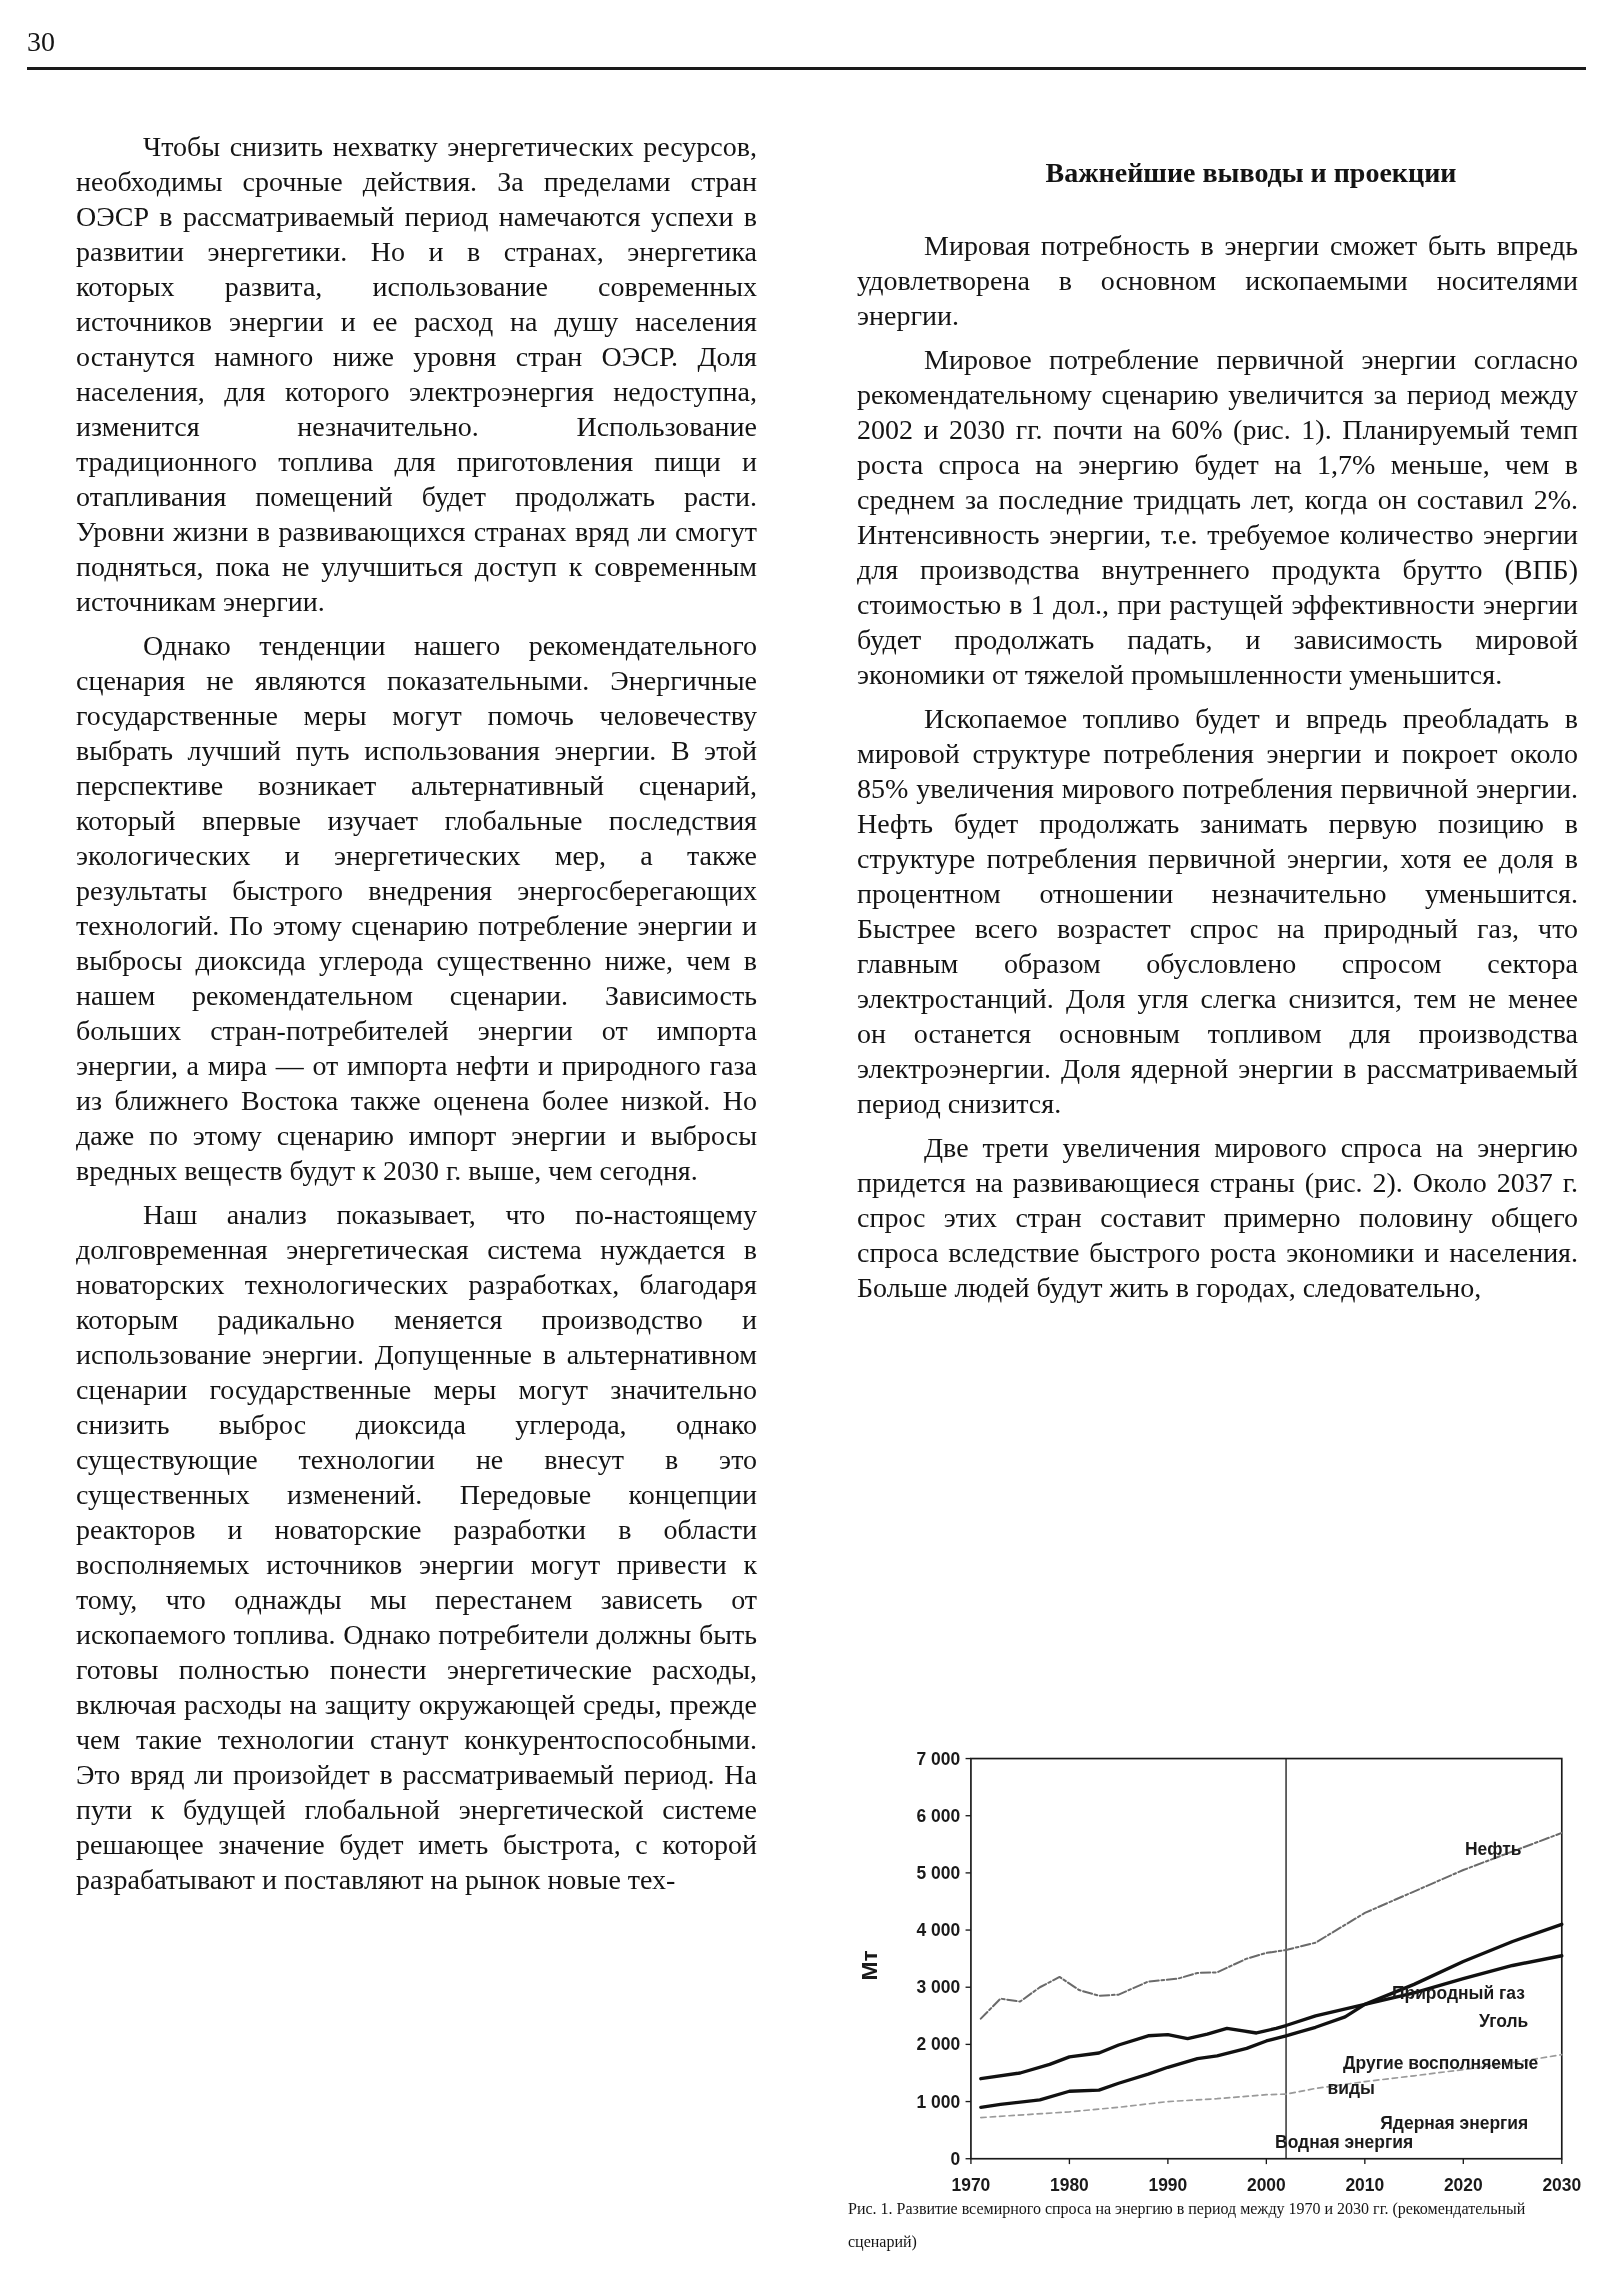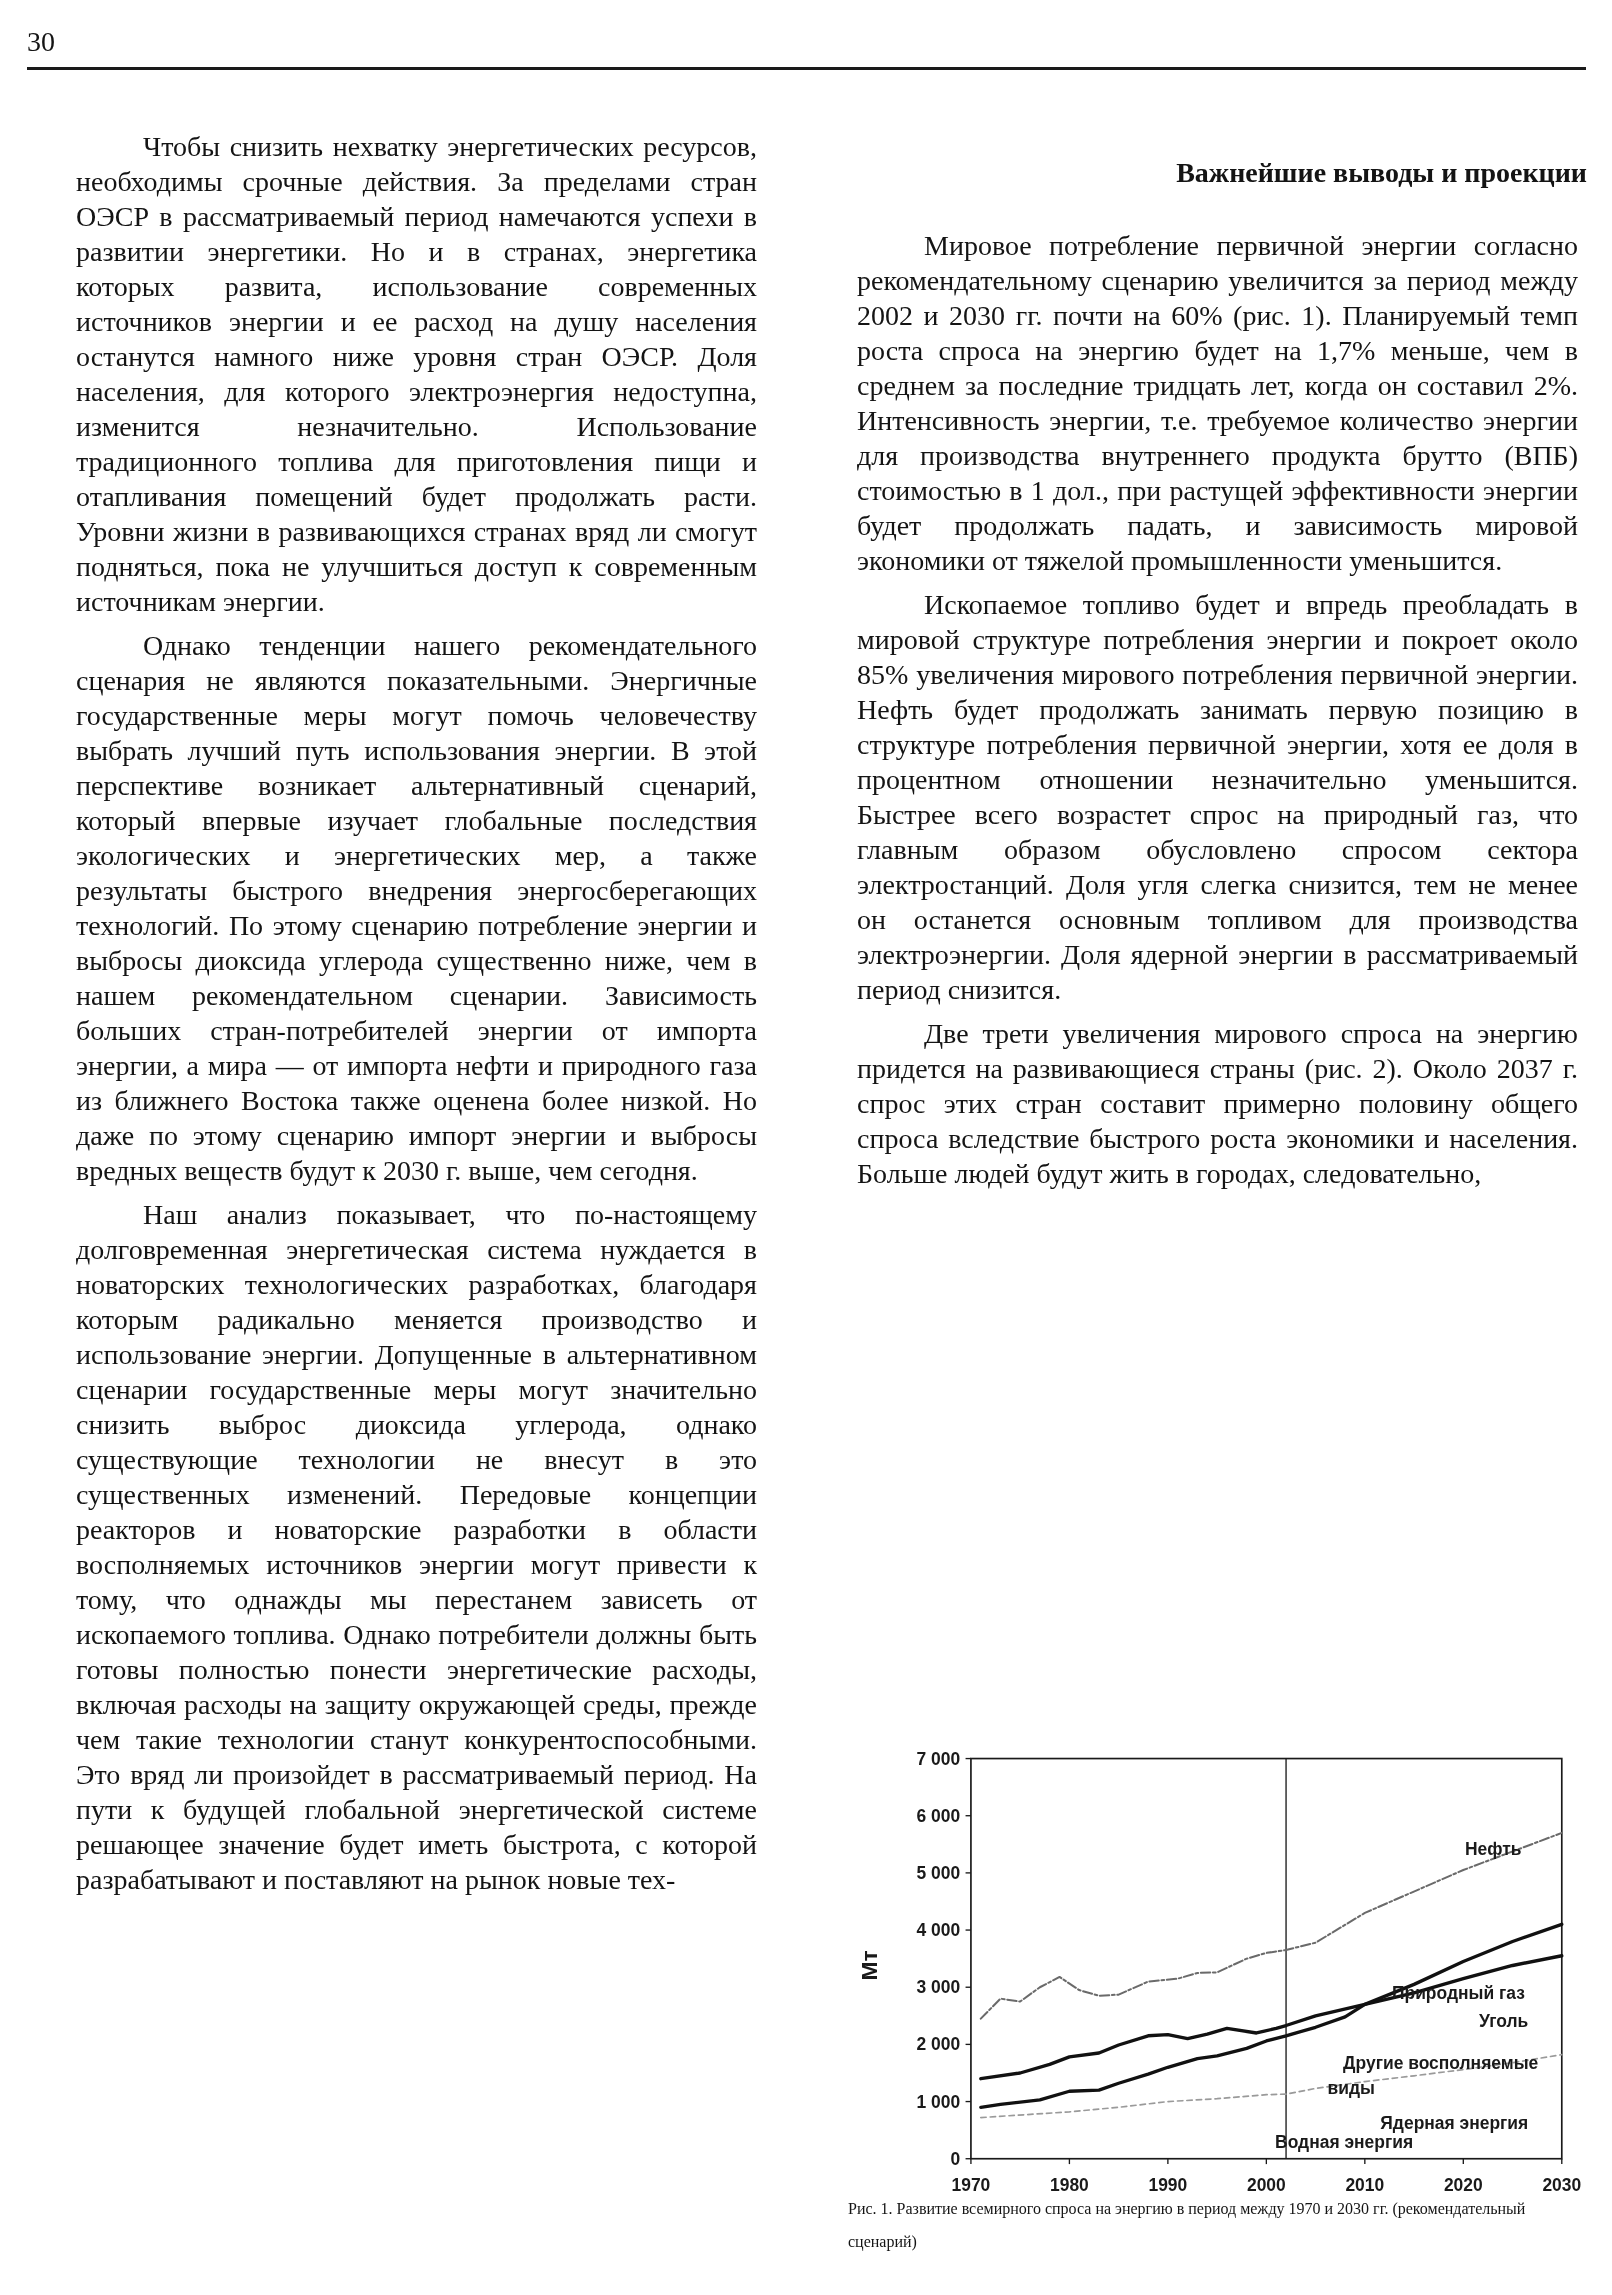--- a/index.html
+++ b/index.html
@@ -10,21 +10,21 @@
   .running-header .page-num { position: absolute; left: 0; top: 0; }
   .running-header .journal { position: absolute; right: 0; top: 0; letter-spacing: 0.1px; }
   .header-rule { position: absolute; left: 27px; right: 27px; top: 67px; height: 2.7px; background: #1a1a1a; }
 
   .column { position: absolute; top: 120px; font-size: 28px; line-height: 35px; text-align: justify; }
   .col-left { left: 67px; width: 699px; }
   .col-right { left: 848px; width: 739px; }
   .column p { margin: 9px; text-indent: 0; }
   .column p.indent { text-indent: 67px; }
   .column p::after { content: ""; }
-  .section-heading { font-weight: bold; margin: 35px 0 38px 0 !important; padding-left: 67px; text-align: right; }
+  .section-heading { font-weight: bold; margin: 35px 0 38px 0 !important; padding-left: 67px; text-align: center; }
 
   .figure { position: absolute; left: 833px; top: 1727px; width: 766px; height: 470px; }
   .figure svg { width: 766px; height: 470px; display: block; }
   .figure text { font-family: "Liberation Sans", "DejaVu Sans", sans-serif; font-weight: bold; fill: #1a1a1a; }
   .caption { position: absolute; left: 848px; top: 2192px; width: 746px; font-weight: normal;
              font-size: 16px; line-height: 33px; }
 </style>
 </head>
 <body>
 
@@ -34,20 +34,21 @@
 <div class="header-rule"></div>
 
 <div class="column col-left">
   <p class="indent">Чтобы снизить нехватку энергетических ресурсов, необходимы срочные действия. За пределами стран ОЭСР в рассматриваемый период намечаются успехи в развитии энергетики. Но и в странах, энергетика которых развита, использование современных источников энергии и ее расход на душу населения останутся намного ниже уровня стран ОЭСР. Доля населения, для которого электроэнергия недоступна, изменится незначительно. Использование традиционного топлива для приготовления пищи и отапливания помещений будет продолжать расти. Уровни жизни в развивающихся странах вряд ли смогут подняться, пока не улучшиться доступ к современным источникам энергии.</p>
   <p class="indent">Однако тенденции нашего рекомендательного сценария не являются показательными. Энергичные государственные меры могут помочь человечеству выбрать лучший путь использования энергии. В этой перспективе возникает альтернативный сценарий, который впервые изучает глобальные последствия экологических и энергетических мер, а также результаты быстрого внедрения энергосберегающих технологий. По этому сценарию потребление энергии и выбросы диоксида углерода существенно ниже, чем в нашем рекомендательном сценарии. Зависимость больших стран-потребителей энергии от импорта энергии, а мира — от импорта нефти и природного газа из ближнего Востока также оценена более низкой. Но даже по этому сценарию импорт энергии и выбросы вредных веществ будут к 2030 г. выше, чем сегодня.</p>
   <p class="indent">Наш анализ показывает, что по-настоящему долговременная энергетическая система нуждается в новаторских технологических разработках, благодаря которым радикально меняется производство и использование энергии. Допущенные в альтернативном сценарии государственные меры могут значительно снизить выброс диоксида углерода, однако существующие технологии не внесут в это существенных изменений. Передовые концепции реакторов и новаторские разработки в области восполняемых источников энергии могут привести к тому, что однажды мы перестанем зависеть от ископаемого топлива. Однако потребители должны быть готовы полностью понести энергетические расходы, включая расходы на защиту окружающей среды, прежде чем такие технологии станут конкурентоспособными. Это вряд ли произойдет в рассматриваемый период. На пути к будущей глобальной энергетической системе решающее значение будет иметь быстрота, с которой разрабатывают и поставляют на рынок новые тех-</p>
 </div>
 
 <div class="column col-right">
   <p class="section-heading">Важнейшие выводы и проекции</p>
+  <p class="indent">Мировая потребность в энергии сможет быть впредь удовлетворена в основном ископаемыми носителями энергии.</p>
   <p class="indent">Мировое потребление первичной энергии согласно рекомендательному сценарию увеличится за период между 2002 и 2030 гг. почти на 60% (рис. 1). Планируемый темп роста спроса на энергию будет на 1,7% меньше, чем в среднем за последние тридцать лет, когда он составил 2%. Интенсивность энергии, т.е. требуемое количество энергии для производства внутреннего продукта брутто (ВПБ) стоимостью в 1 дол., при растущей эффективности энергии будет продолжать падать, и зависимость мировой экономики от тяжелой промышленности уменьшится.</p>
   <p class="indent">Ископаемое топливо будет и впредь преобладать в мировой структуре потребления энергии и покроет около 85% увеличения мирового потребления первичной энергии. Нефть будет продолжать занимать первую позицию в структуре потребления первичной энергии, хотя ее доля в процентном отношении незначительно уменьшится. Быстрее всего возрастет спрос на природный газ, что главным образом обусловлено спросом сектора электростанций. Доля угля слегка снизится, тем не менее он останется основным топливом для производства электроэнергии. Доля ядерной энергии в рассматриваемый период снизится.</p>
   <p class="indent">Две трети увеличения мирового спроса на энергию придется на развивающиеся страны (рис. 2). Около 2037 г. спрос этих стран составит примерно половину общего спроса вследствие быстрого роста экономики и населения. Больше людей будут жить в городах, следовательно,</p>
 </div>
 
 <div class="figure">
   <svg id="chart" viewBox="0 0 1140 700" xmlns="http://www.w3.org/2000/svg">
     <g id="axes-layer">
         <rect x="205" y="47" width="880" height="596" fill="none" stroke="#1a1a1a" stroke-width="2.5"></rect>
         <line x1="674.3333333333333" x2="674.3333333333333" y1="47" y2="643" stroke="#1a1a1a" stroke-width="2"></line>

